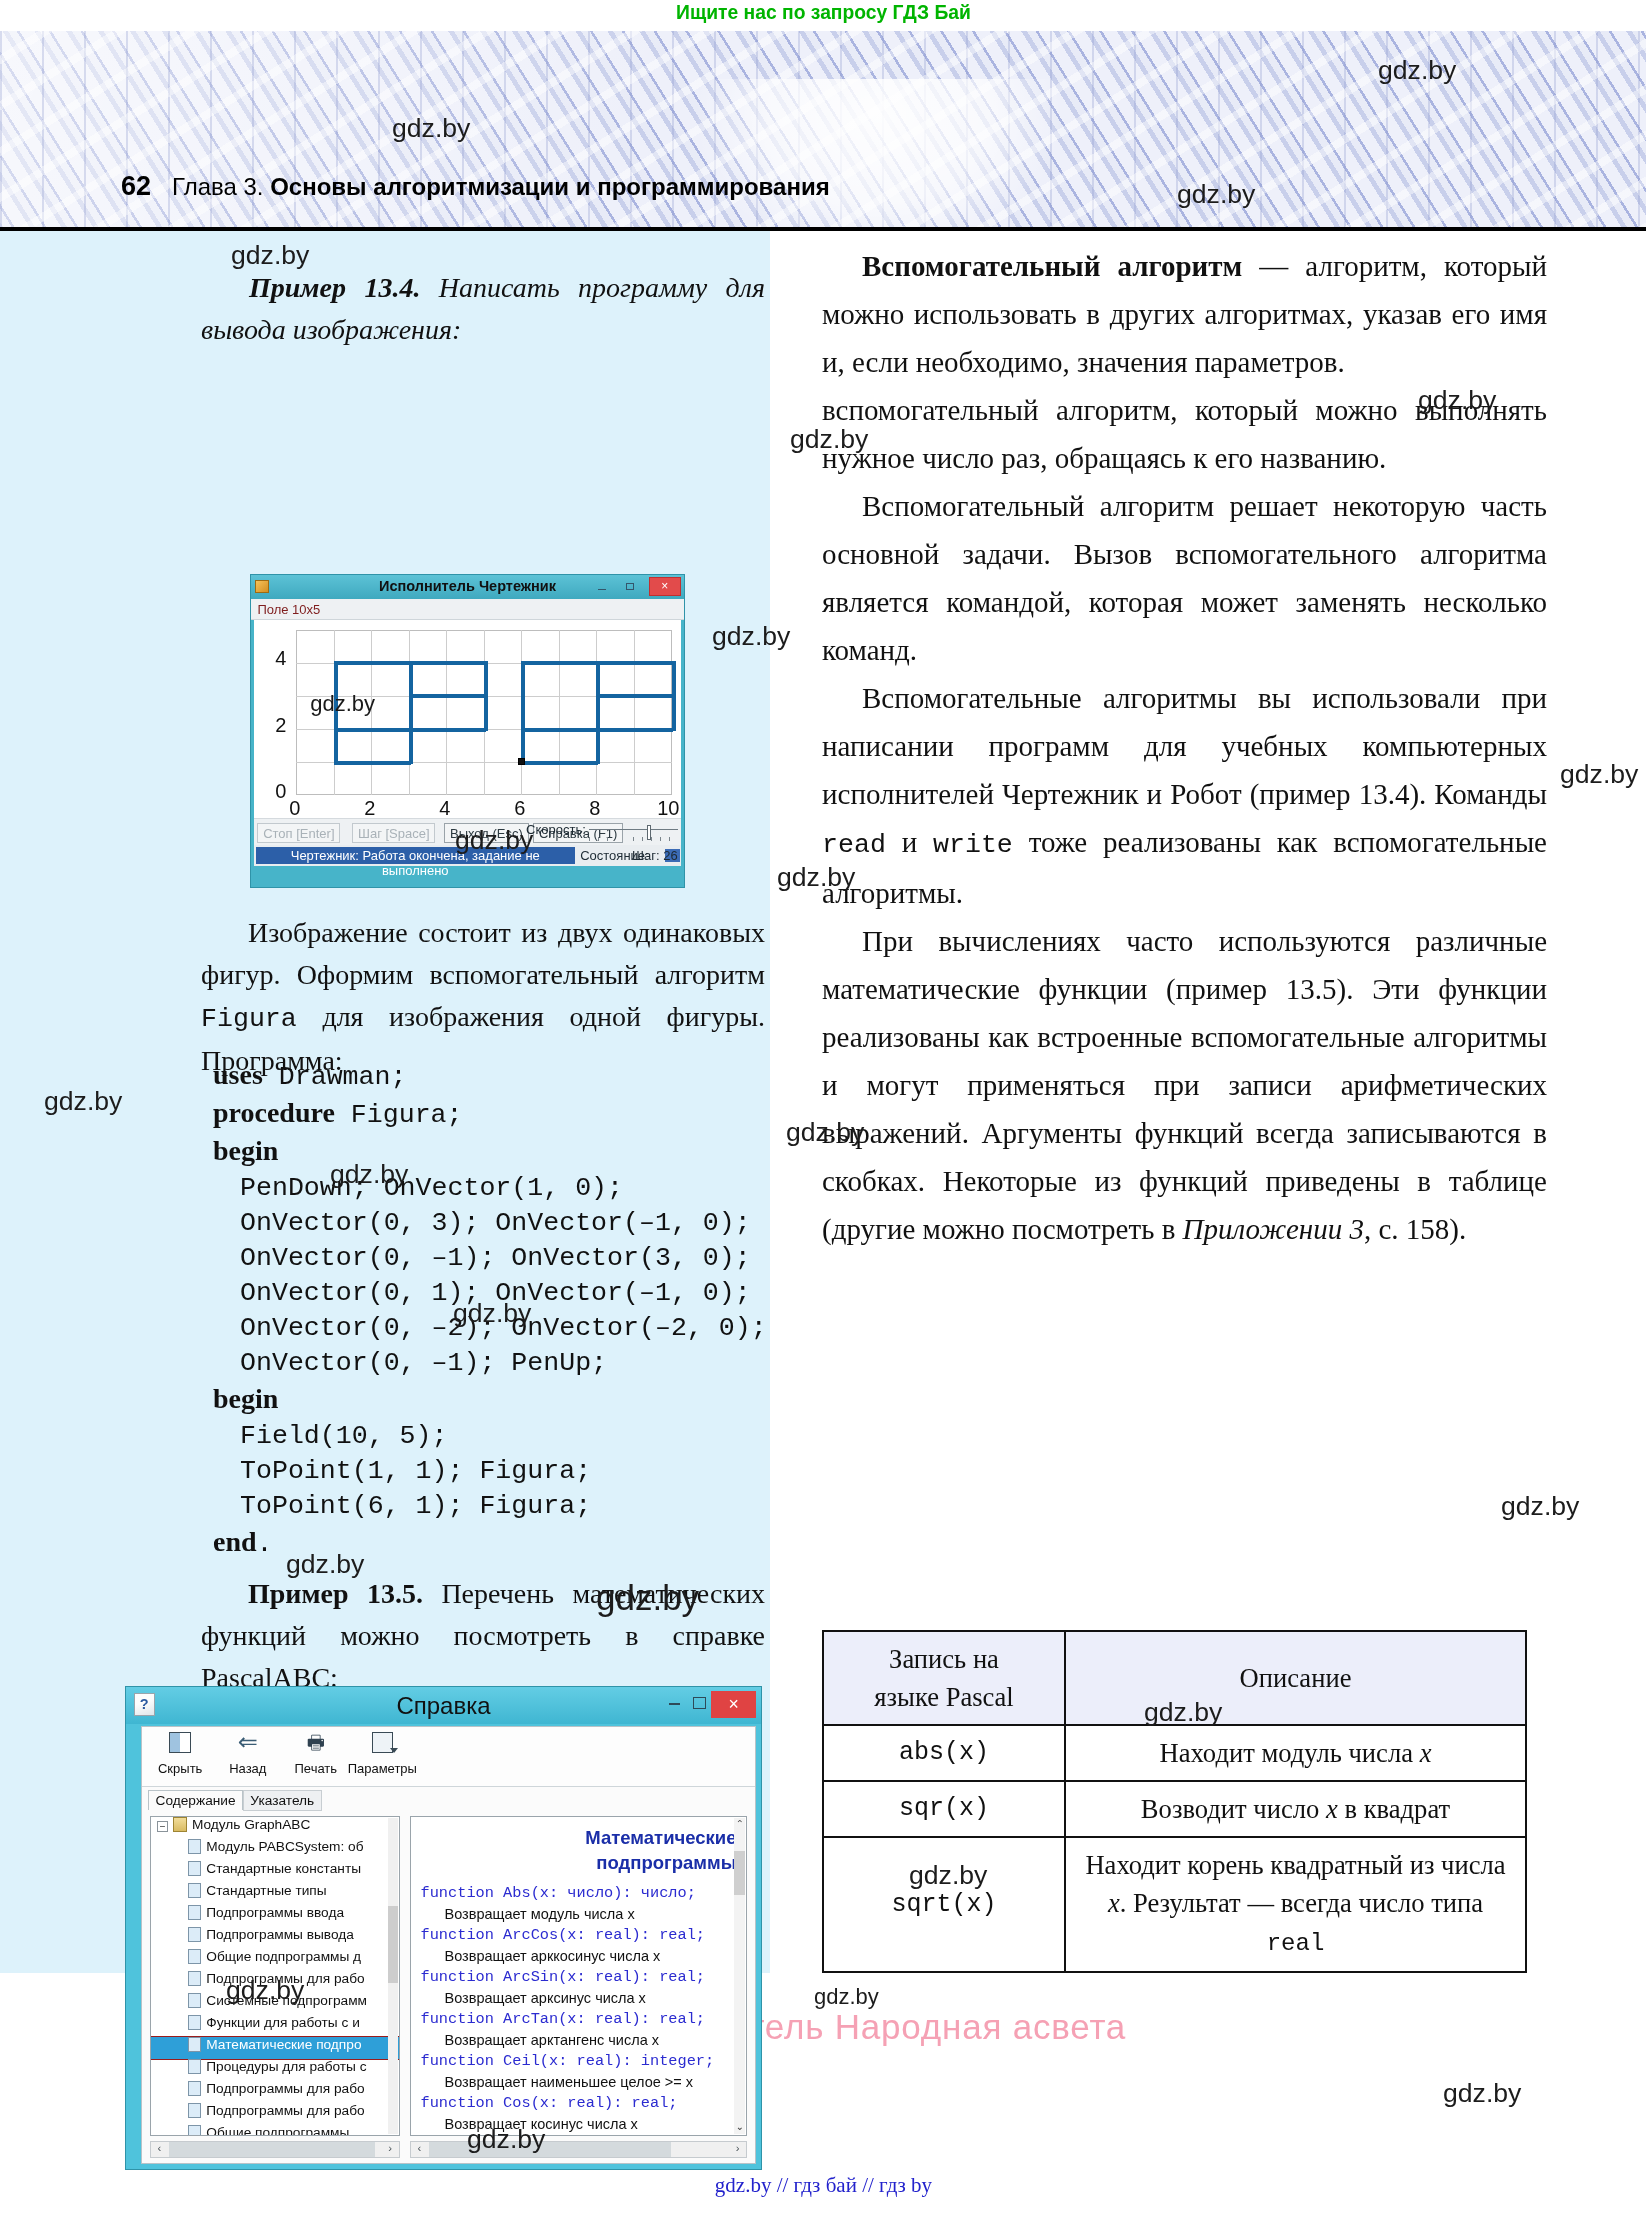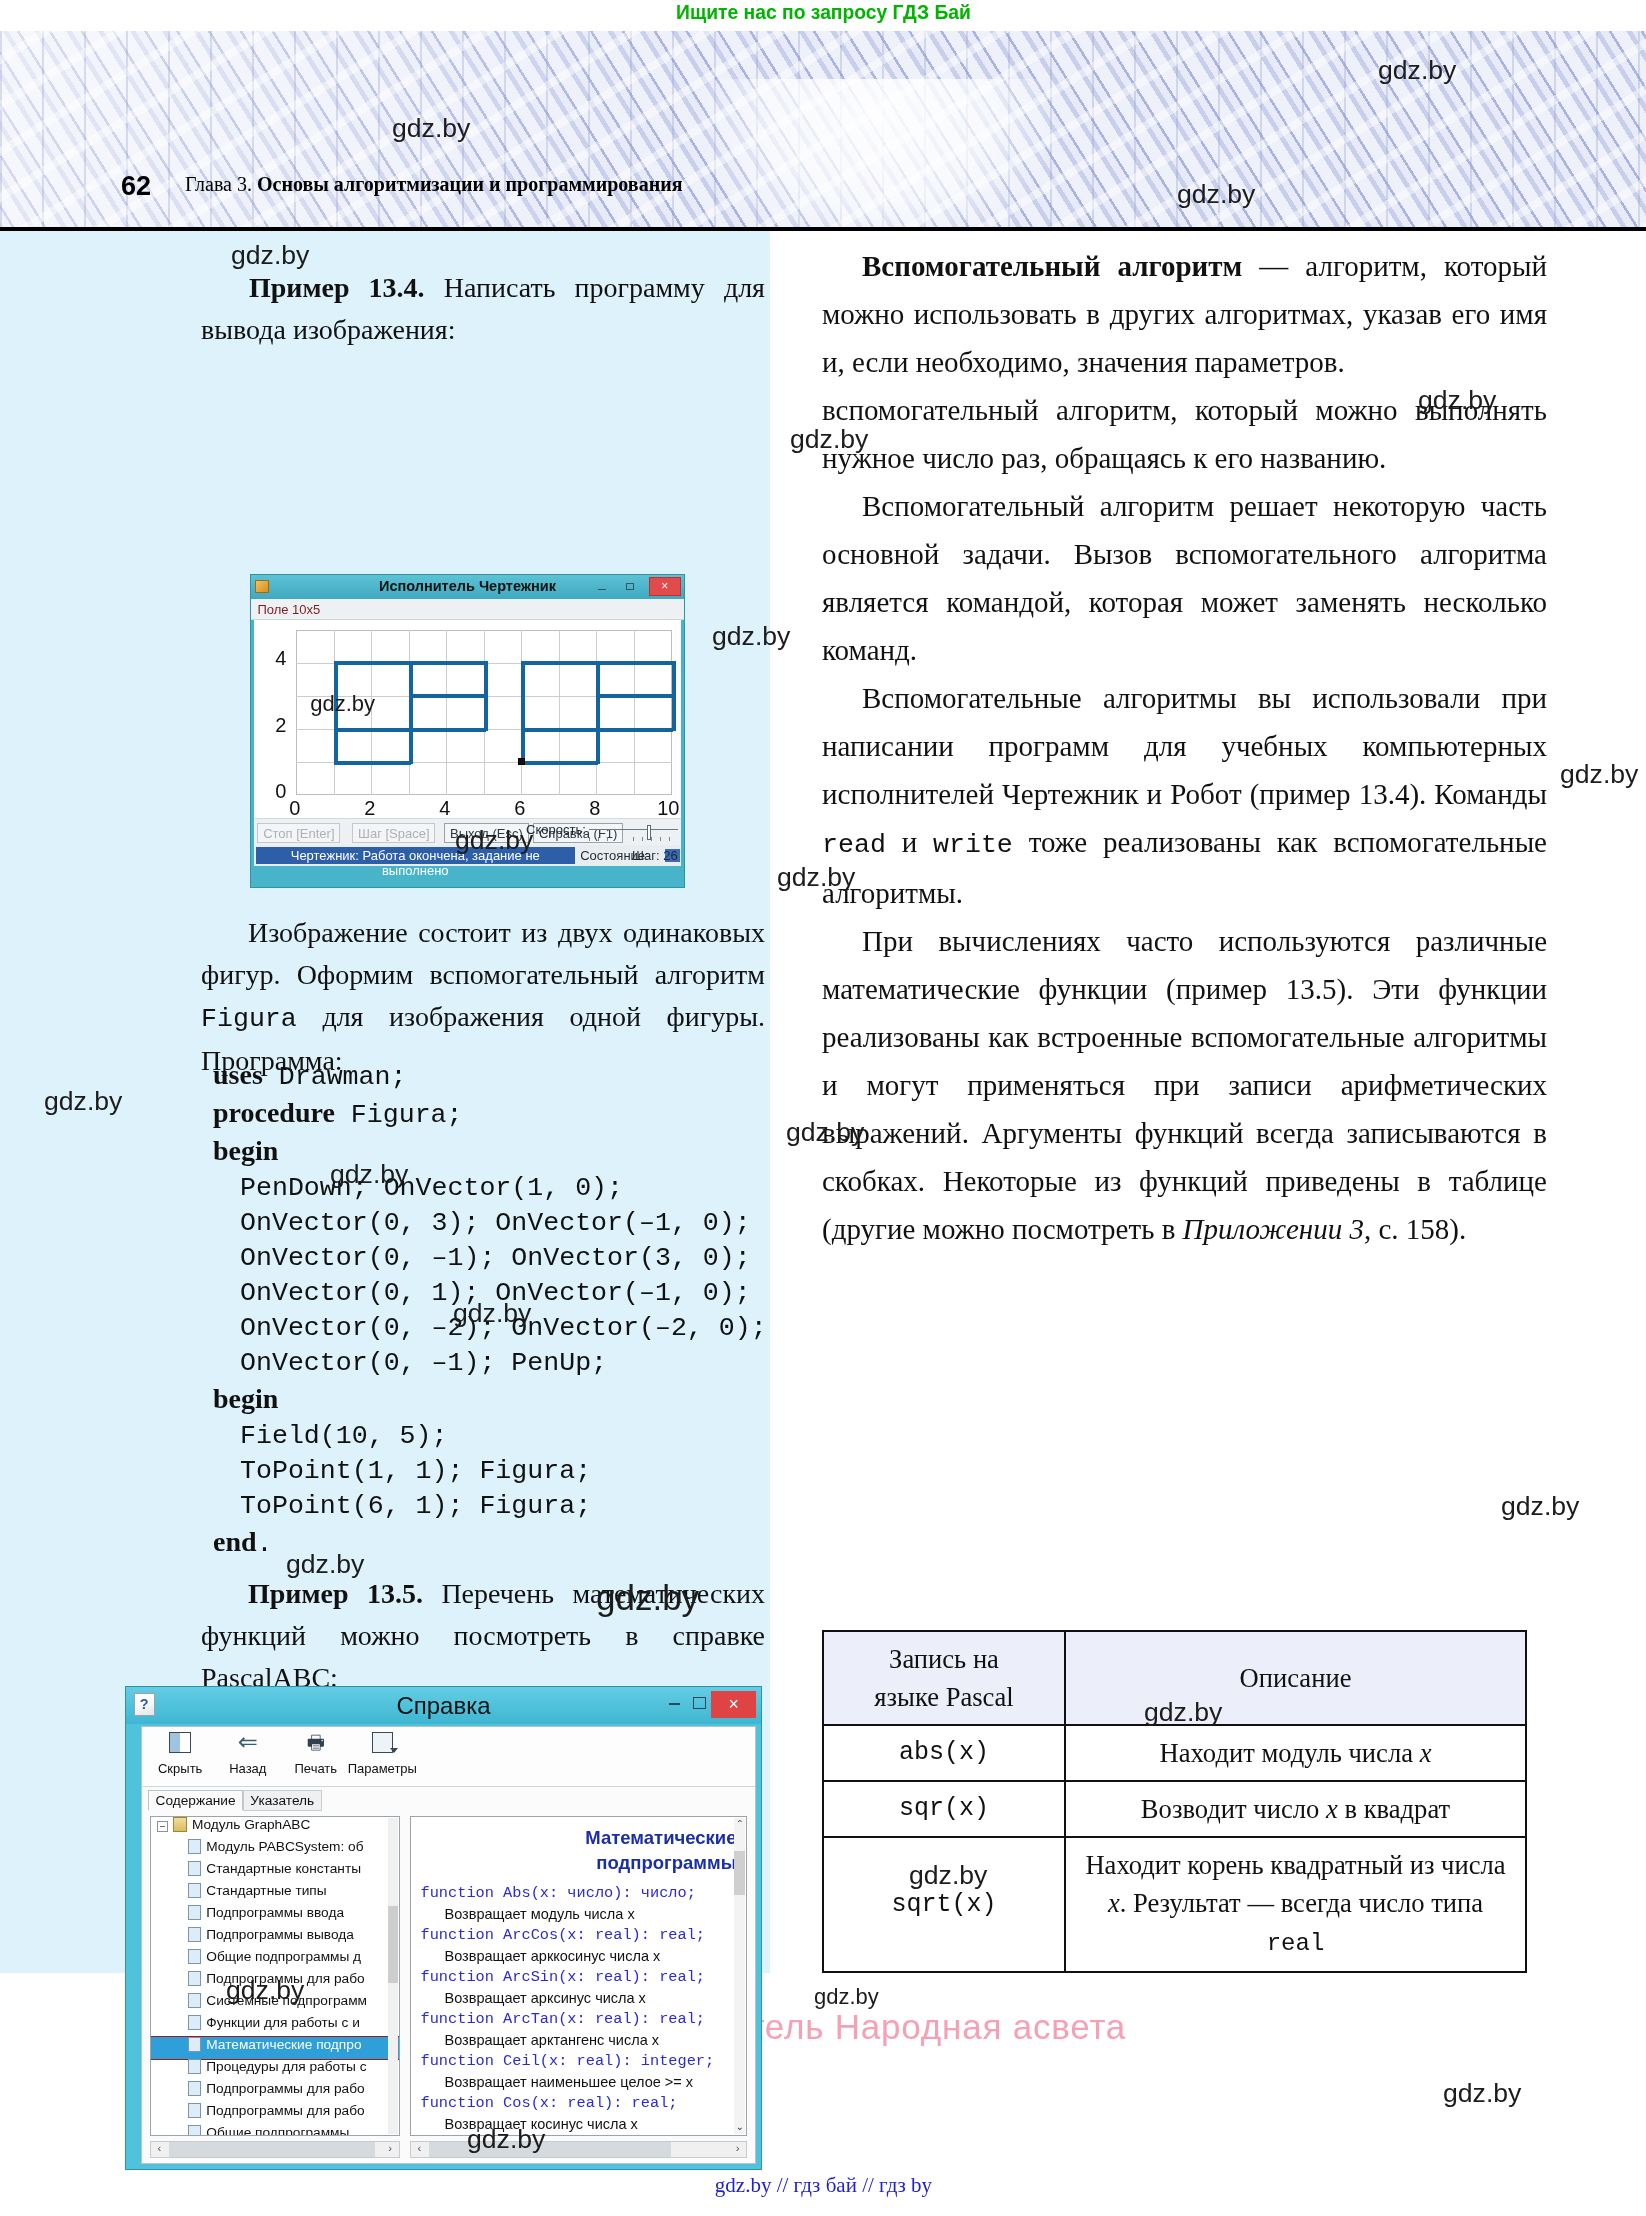--- a/index.html
+++ b/index.html
@@ -44,30 +44,30 @@
     transform: rotate(0deg);
   }
   .hdr-rule{
     position:absolute; left:0; top:227px; width:1647px; height:4px; background:#000;
   }
   .hdr-pageno{
     position:absolute; left:121px; top:171px; z-index:5;
     font-family:"Liberation Sans", sans-serif;
     font-weight:700; font-size:27px; color:#000;
   }
-  .hdr-chapter{ position:absolute; left:185px; top:173px; z-index:5;
-    font-family:Liberation Serif, serif; font-size:20px; white-space:nowrap; }
+  .hdr-chapter{ position:absolute; left:172px; top:173px; z-index:5;
+    font-family:Liberation Sans, sans-serif; font-size:24px; white-space:nowrap; }
   .hdr-chapter b{ font-weight:700; }
 
   
   .leftcol{
     position:absolute; left:0; top:231px; width:770px; height:1742px;
     background:#ddf2fb;
   }
-  .leftinner{ position:absolute; left:206px; top:0; width:564px; }
+  .leftinner{ position:absolute; left:206px; top:0; width:564px;font-style:italic; }
 
   .rightcol{
     position:absolute; left:822px; top:242px; width:725px;
   }
 
   p.just{
     margin:0 0 0 0; text-align:justify; font-size:29px; line-height:48px;
     color:#111; font-family:"Liberation Serif", serif;
     text-indent:40px;
   }

